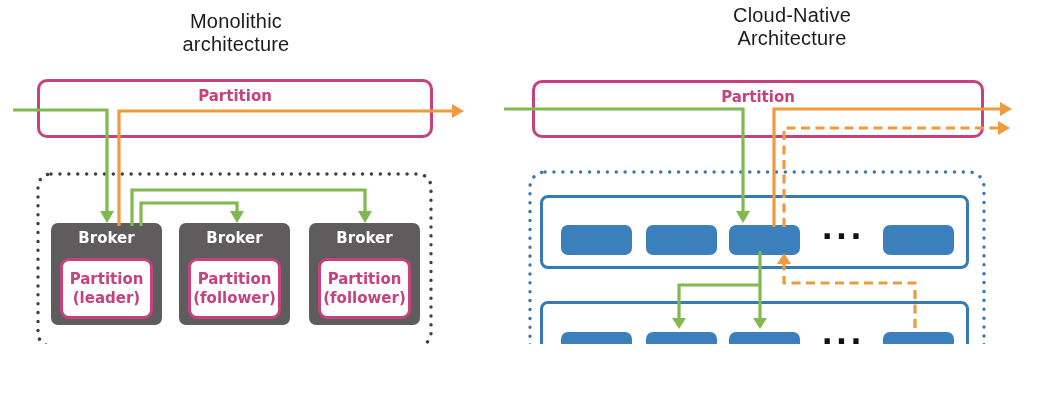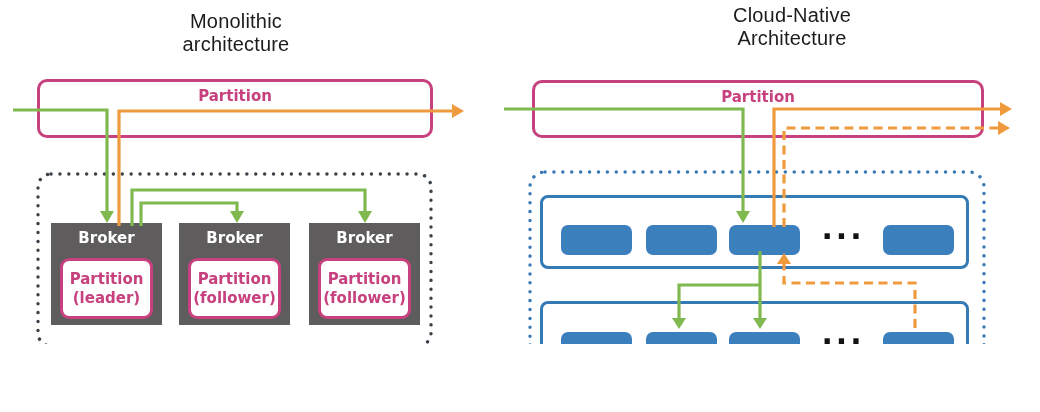--- a/index.html
+++ b/index.html
@@ -18,21 +18,21 @@
   }
   .partition-box{
     position:absolute;border:3.5px solid var(--pink);border-radius:10px;box-sizing:border-box;
   }
   .partition-label{
     margin-top:5px;text-align:center;font-size:15px;font-weight:bold;color:var(--pink);
     font-family:"DejaVu Sans","Liberation Sans",sans-serif;
   }
   .broker{
     position:absolute;top:223px;width:111px;height:102px;background:var(--broker-gray);
-    border-radius:0;box-sizing:border-box;
+    border-radius:7px;box-sizing:border-box;
   }
   .broker-label{
     margin-top:6px;text-align:center;font-size:15px;font-weight:bold;color:#fff;
     font-family:"DejaVu Sans","Liberation Sans",sans-serif;
   }
   .broker-partition{
     position:absolute;left:9px;right:9px;top:35px;bottom:6px;background:#fff;
     border:3px solid var(--pink);border-radius:9px;box-sizing:border-box;
     display:flex;flex-direction:column;align-items:center;justify-content:center;
     font-size:15px;line-height:19px;font-weight:bold;color:var(--pink);text-align:center;

